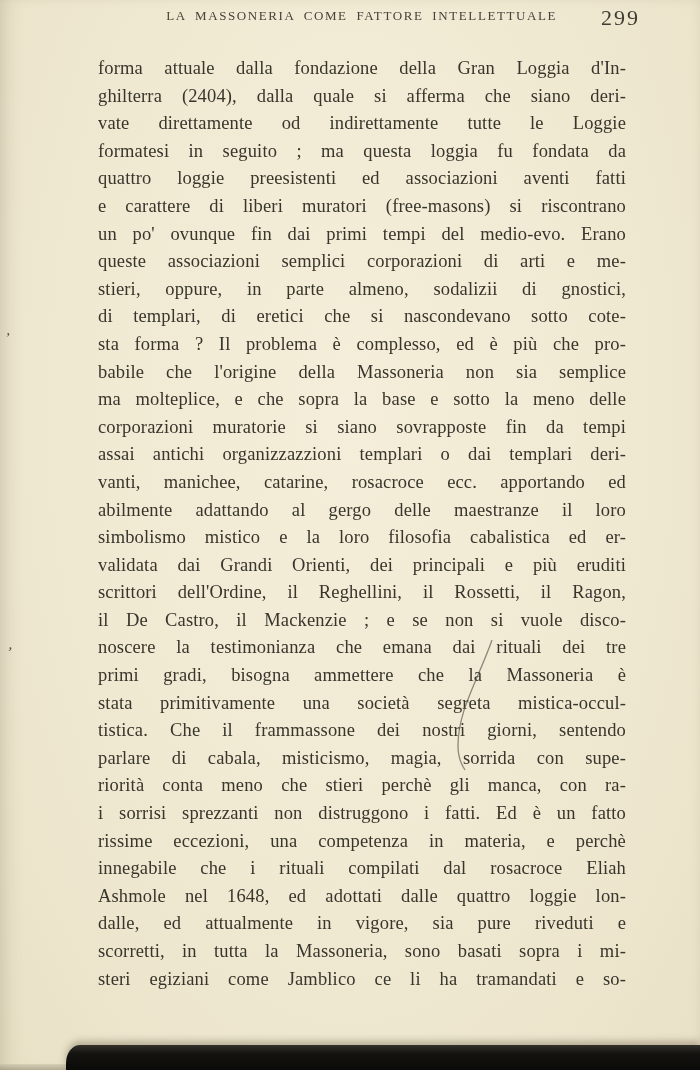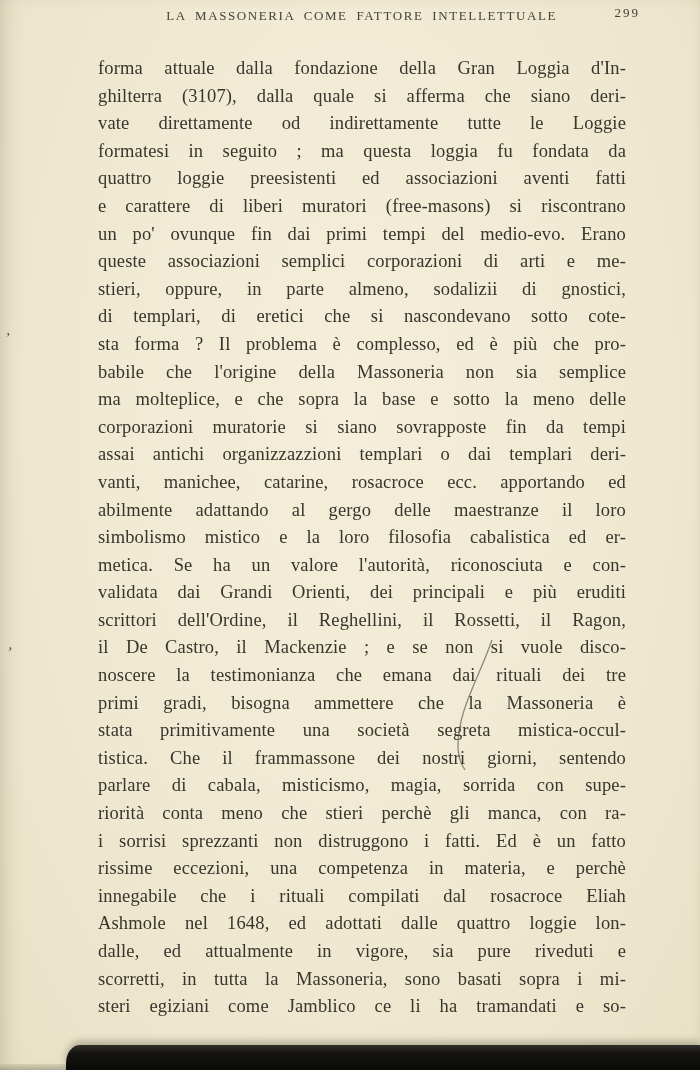--- a/index.html
+++ b/index.html
@@ -30,21 +30,21 @@
     font-size: 13px;
     letter-spacing: 1.6px;
     word-spacing: 4px;
     color: #45423a;
     font-weight: 500;
   }
   .page-number {
     position: absolute;
     right: 60px;
     top: -3px;
-    font-size: 13px;
+    font-size: 22px;
     letter-spacing: 2px;
     color: #3f3c33;
   }
   .body-text {
     position: absolute;
     top: 55px;
     left: 98px;
     width: 528px;
   }
   .line {
@@ -96,38 +96,37 @@
 
 <div class="page">
 
   <div class="header">
     <div class="running-title">LA MASSONERIA COME FATTORE INTELLETTUALE</div>
     <div class="page-number">299</div>
   </div>
 
   <div class="body-text">
       <div class="line">forma attuale dalla fondazione della Gran Loggia d'In-</div>
-      <div class="line">ghilterra (3107), dalla quale si afferma che siano deri-</div>
+      <div class="line">ghilterra (2404), dalla quale si afferma che siano deri-</div>
       <div class="line">vate direttamente od indirettamente tutte le Loggie</div>
       <div class="line">formatesi in seguito ; ma questa loggia fu fondata da</div>
       <div class="line">quattro loggie preesistenti ed associazioni aventi fatti</div>
       <div class="line">e carattere di liberi muratori (free-masons) si riscontrano</div>
       <div class="line">un po' ovunque fin dai primi tempi del medio-evo. Erano</div>
       <div class="line">queste associazioni semplici corporazioni di arti e me-</div>
       <div class="line">stieri, oppure, in parte almeno, sodalizii di gnostici,</div>
       <div class="line">di templari, di eretici che si nascondevano sotto cote-</div>
       <div class="line">sta forma ? Il problema è complesso, ed è più che pro-</div>
       <div class="line">babile che l'origine della Massoneria non sia semplice</div>
       <div class="line">ma molteplice, e che sopra la base e sotto la meno delle</div>
       <div class="line">corporazioni muratorie si siano sovrapposte fin da tempi</div>
       <div class="line">assai antichi organizzazzioni templari o dai templari deri-</div>
       <div class="line">vanti, manichee, catarine, rosacroce ecc. apportando ed</div>
       <div class="line">abilmente adattando al gergo delle maestranze il loro</div>
       <div class="line">simbolismo mistico e la loro filosofia cabalistica ed er-</div>
-      <div class="line">metica. Se ha un valore l'autorità, riconosciuta e con-</div>
       <div class="line">validata dai Grandi Orienti, dei principali e più eruditi</div>
       <div class="line">scrittori dell'Ordine, il Reghellini, il Rossetti, il Ragon,</div>
       <div class="line">il De Castro, il Mackenzie ; e se non si vuole disco-</div>
       <div class="line">noscere la testimonianza che emana dai rituali dei tre</div>
       <div class="line">primi gradi, bisogna ammettere che la Massoneria è</div>
       <div class="line">stata primitivamente una società segreta mistica-occul-</div>
       <div class="line">tistica. Che il frammassone dei nostri giorni, sentendo</div>
       <div class="line">parlare di cabala, misticismo, magia, sorrida con supe-</div>
       <div class="line">riorità conta meno che stieri perchè gli manca, con ra-</div>
       <div class="line">i sorrisi sprezzanti non distruggono i fatti. Ed è un fatto</div>

